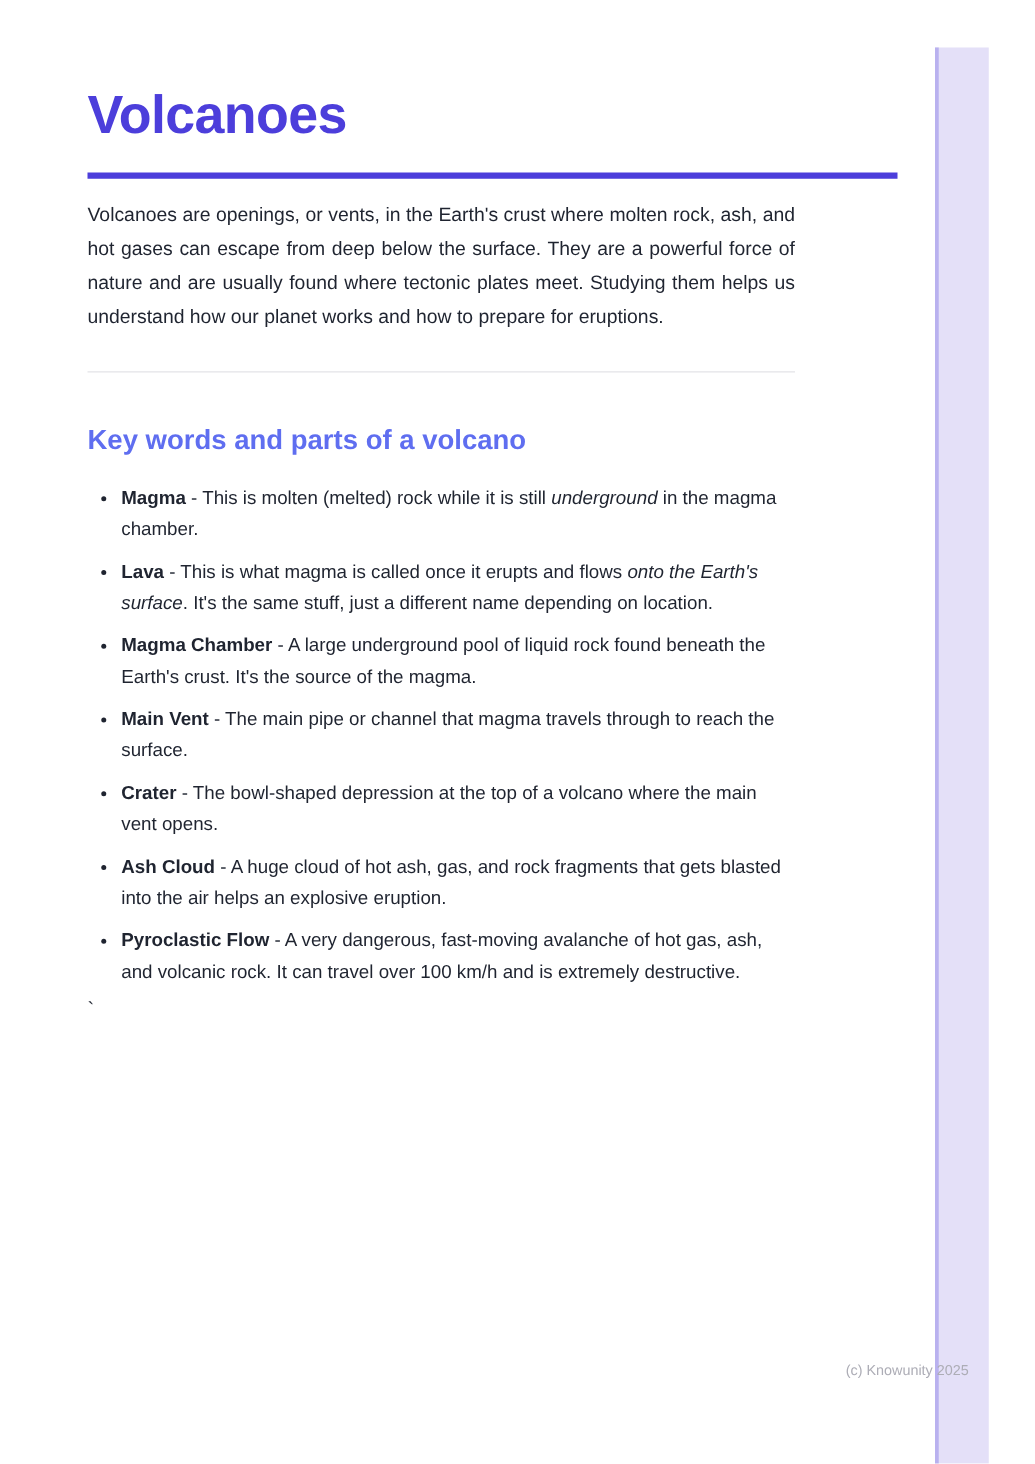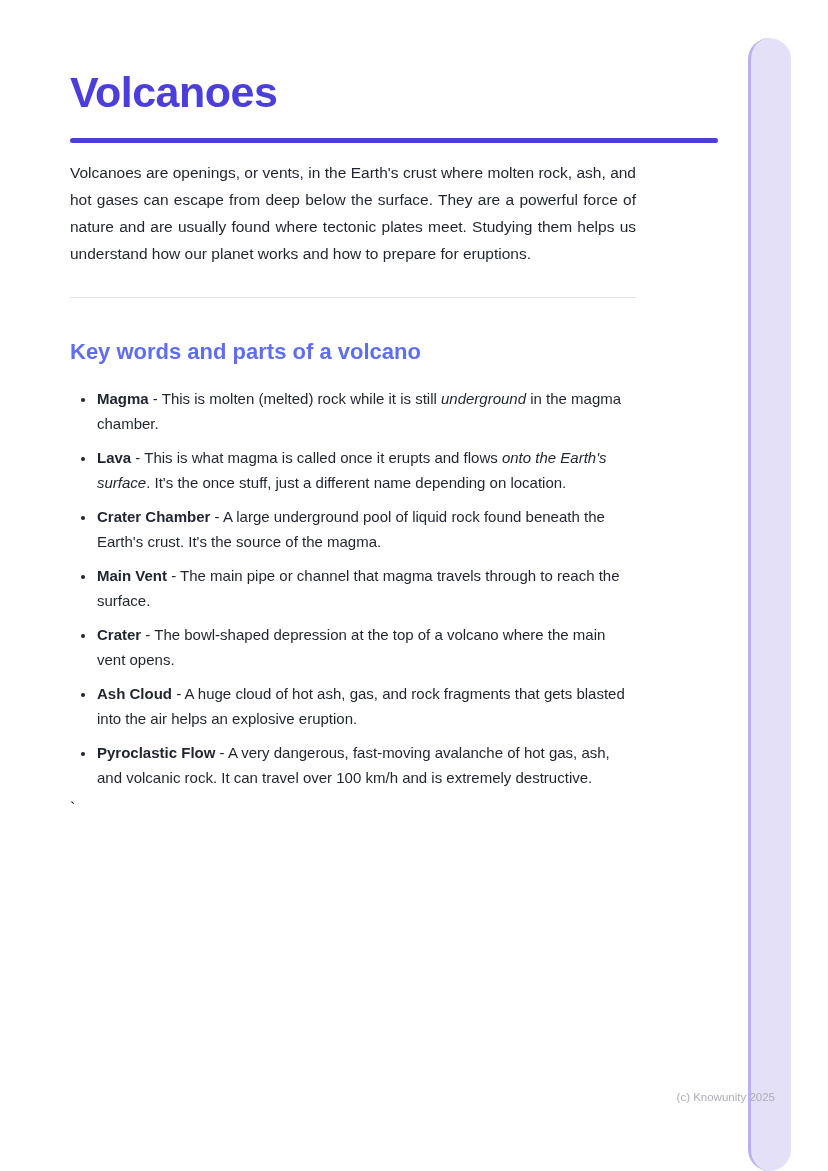--- a/index.html
+++ b/index.html
@@ -1,15 +1,15 @@
 <!DOCTYPE html>
 <html><head>
 <meta charset="utf-8">
 <style>
-  * { margin: 0; padding: 0; box-sizing: border-box; border-radius: 23px; }
+  * { margin: 0; padding: 0; box-sizing: border-box; }
   html, body { background: #ffffff; }
   .page {
     position: relative;
     width: 828px;
     height: 1171px;
     background: #ffffff;
     font-family: "Liberation Sans", sans-serif;
     color: #1f2430;
     overflow: hidden;
   }
@@ -124,22 +124,22 @@
 
     <p class="intro-paragraph">Volcanoes are openings, or vents, in the Earth's crust where molten rock, ash, and hot gases can escape from deep below the surface. They are a powerful force of nature and are usually found where tectonic plates meet. Studying them helps us understand how our planet works and how to prepare for eruptions.</p>
 
     <hr class="section-divider">
 
     <h2 class="section-heading">Key words and parts of a volcano</h2>
 
 
     <ul class="keyword-list">
         <li><span class="seg-bold">Magma</span><span> - This is molten (melted) rock while it is still </span><span class="seg-italic">underground</span><span> in the magma chamber.</span></li>
-        <li><span class="seg-bold">Lava</span><span> - This is what magma is called once it erupts and flows </span><span class="seg-italic">onto the Earth's surface</span><span>. It's the once stuff, just a different name depending on location.</span></li>
-        <li><span class="seg-bold">Crater Chamber</span><span> - A large underground pool of liquid rock found beneath the Earth's crust. It's the source of the magma.</span></li>
+        <li><span class="seg-bold">Lava</span><span> - This is what magma is called once it erupts and flows </span><span class="seg-italic">onto the Earth's surface</span><span>. It's the same stuff, just a different name depending on location.</span></li>
+        <li><span class="seg-bold">Magma Chamber</span><span> - A large underground pool of liquid rock found beneath the Earth's crust. It's the source of the magma.</span></li>
         <li><span class="seg-bold">Main Vent</span><span> - The main pipe or channel that magma travels through to reach the surface.</span></li>
         <li><span class="seg-bold">Crater</span><span> - The bowl-shaped depression at the top of a volcano where the main vent opens.</span></li>
         <li><span class="seg-bold">Ash Cloud</span><span> - A huge cloud of hot ash, gas, and rock fragments that gets blasted into the air helps an explosive eruption.</span></li>
         <li><span class="seg-bold">Pyroclastic Flow</span><span> - A very dangerous, fast-moving avalanche of hot gas, ash, and volcanic rock. It can travel over 100 km/h and is extremely destructive.</span></li>
       </ul>
 
     <div class="stray-character">`</div>
 
   </div>
 

